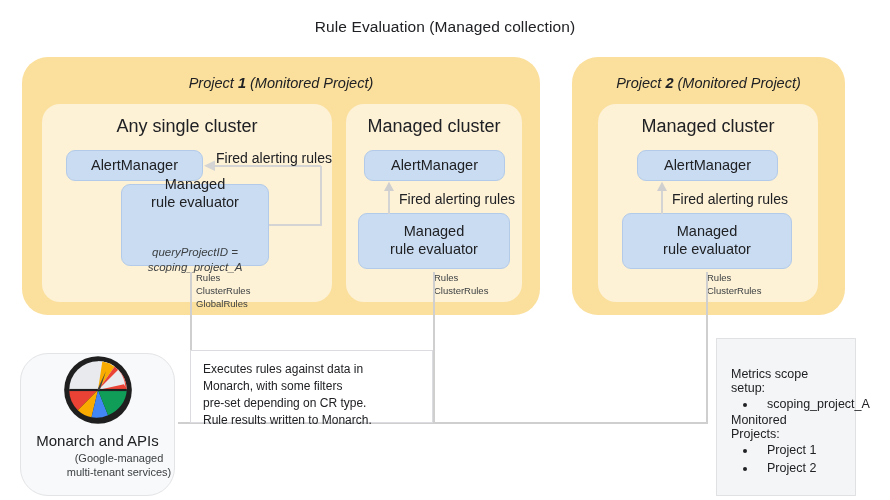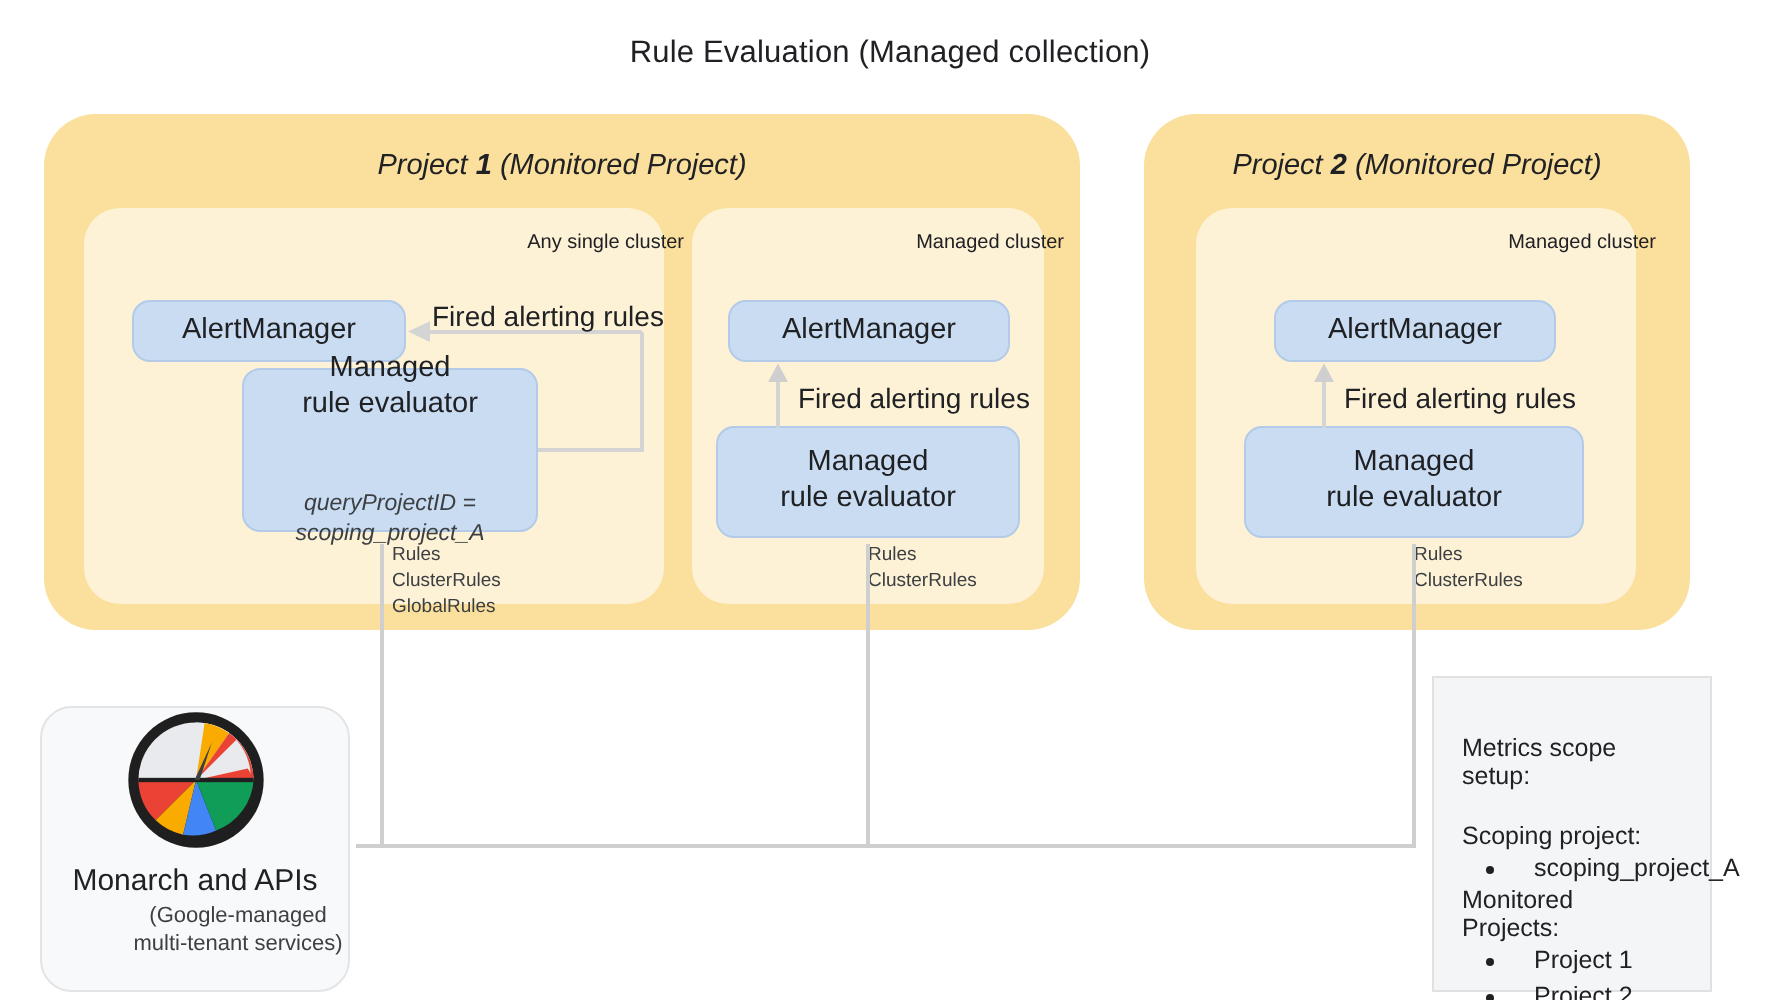--- a/index.html
+++ b/index.html
@@ -48,24 +48,24 @@
   }
   .project-title b { font-weight: bold; }
 
   
   .cluster-box {
     background: #fdf1d6;
     border-radius: 18px;
   }
   .cluster-title {
     position: absolute;
-    left: 10px; top: 12px;
+    left: 0; top: 12px;
     width: 100%;
-    text-align: right;
-    font-size: 10px;
+    text-align: center;
+    font-size: 18px;
     color: #202124;
   }
 
   
   .node {
     background: #c9dcf2;
     border: 1px solid #b3cbe8;
     border-radius: 9px;
     display: flex;
     flex-direction: column;
@@ -103,21 +103,21 @@
   
   .vline { background: #d4d4d4; width: 1.6px; }
   .hline { background: #d4d4d4; height: 1.6px; }
   .vline-dk { background: #cfcfcf; width: 1.6px; }
   .hline-dk { background: #cfcfcf; height: 1.6px; }
 
   
   #monarch-box {
     background: #f8f9fa;
     border: 1px solid #e3e4e6;
-    border-radius: 16px;
+    border-radius: 28px;
     display: flex;
     flex-direction: column;
     align-items: center;
     justify-content: flex-start;
     box-sizing: border-box;
     padding-top: 0;
   }
   #monarch-label {
     font-size: 15px;
     margin-top: 6px;
@@ -295,24 +295,29 @@
 
       <rect x="10" y="48.5" width="80" height="3" fill="#1f1f1f"></rect>
 
       <path d="M49 50 L61 24 L52.5 50 Z" fill="#3c4043"></path>
     </svg>
     <div id="monarch-label">Monarch and APIs</div>
     <div id="monarch-sub">(Google-managed
 multi-tenant services)</div>
   </div>
 
+  <div class="abs" id="annotation-box" style="left:190px; top:350px; width:243px; height:73px;">
+    <div id="annotation-text">Executes rules against data in
+Monarch, with some filters
+pre-set depending on CR type.
+Rule results written to Monarch.</div>
+  </div>
 
   <div class="abs" id="scope-panel" style="left:716px; top:338px; width:140px; height:158px;">
     <div class="sp-head">Metrics scope setup:</div>
-    <div class="sp-sub">Scoping project:</div>
     <ul>
       <li>scoping_project_A</li>
     </ul>
     <div class="sp-sub2">Monitored Projects:</div>
     <ul>
       <li>Project 1</li>
       <li>Project 2</li>
     </ul>
   </div>
 

